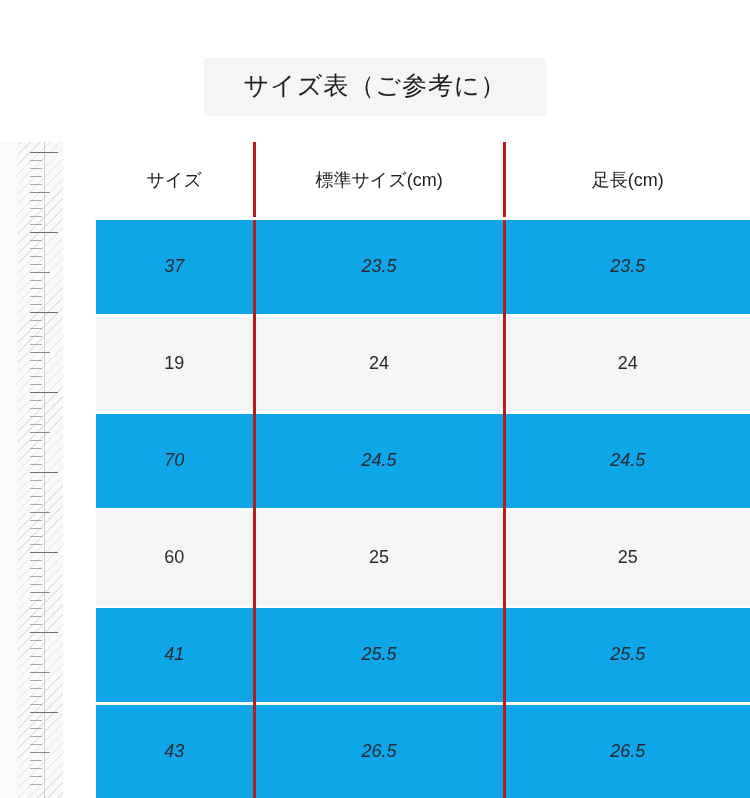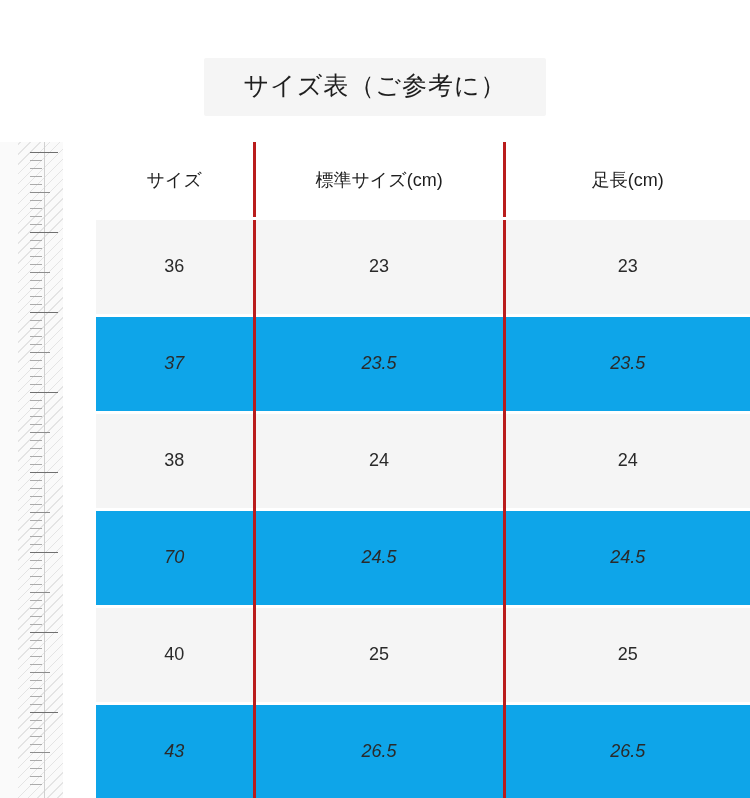--- a/index.html
+++ b/index.html
@@ -254,44 +254,44 @@
         <col class="c-foot">
       </colgroup>
       <thead>
         <tr>
           <th>サイズ</th>
           <th>標準サイズ(cm)</th>
           <th>足長(cm)</th>
         </tr>
       </thead>
       <tbody id="size-table-body">
-          <tr class="shaded">
-            <td>36</td>
-            <td>23</td>
-            <td>23</td>
-          </tr>
           <tr class="plain">
             <td>37</td>
             <td>23.5</td>
             <td>23.5</td>
           </tr>
           <tr class="shaded">
-            <td>38</td>
+            <td>19</td>
             <td>24</td>
             <td>24</td>
           </tr>
           <tr class="plain">
             <td>70</td>
             <td>24.5</td>
             <td>24.5</td>
           </tr>
           <tr class="shaded">
-            <td>40</td>
+            <td>60</td>
             <td>25</td>
             <td>25</td>
+          </tr>
+          <tr class="plain">
+            <td>41</td>
+            <td>25.5</td>
+            <td>25.5</td>
           </tr>
           <tr class="plain">
             <td>43</td>
             <td>26.5</td>
             <td>26.5</td>
           </tr>
         </tbody>
     </table>
 
   </div>

